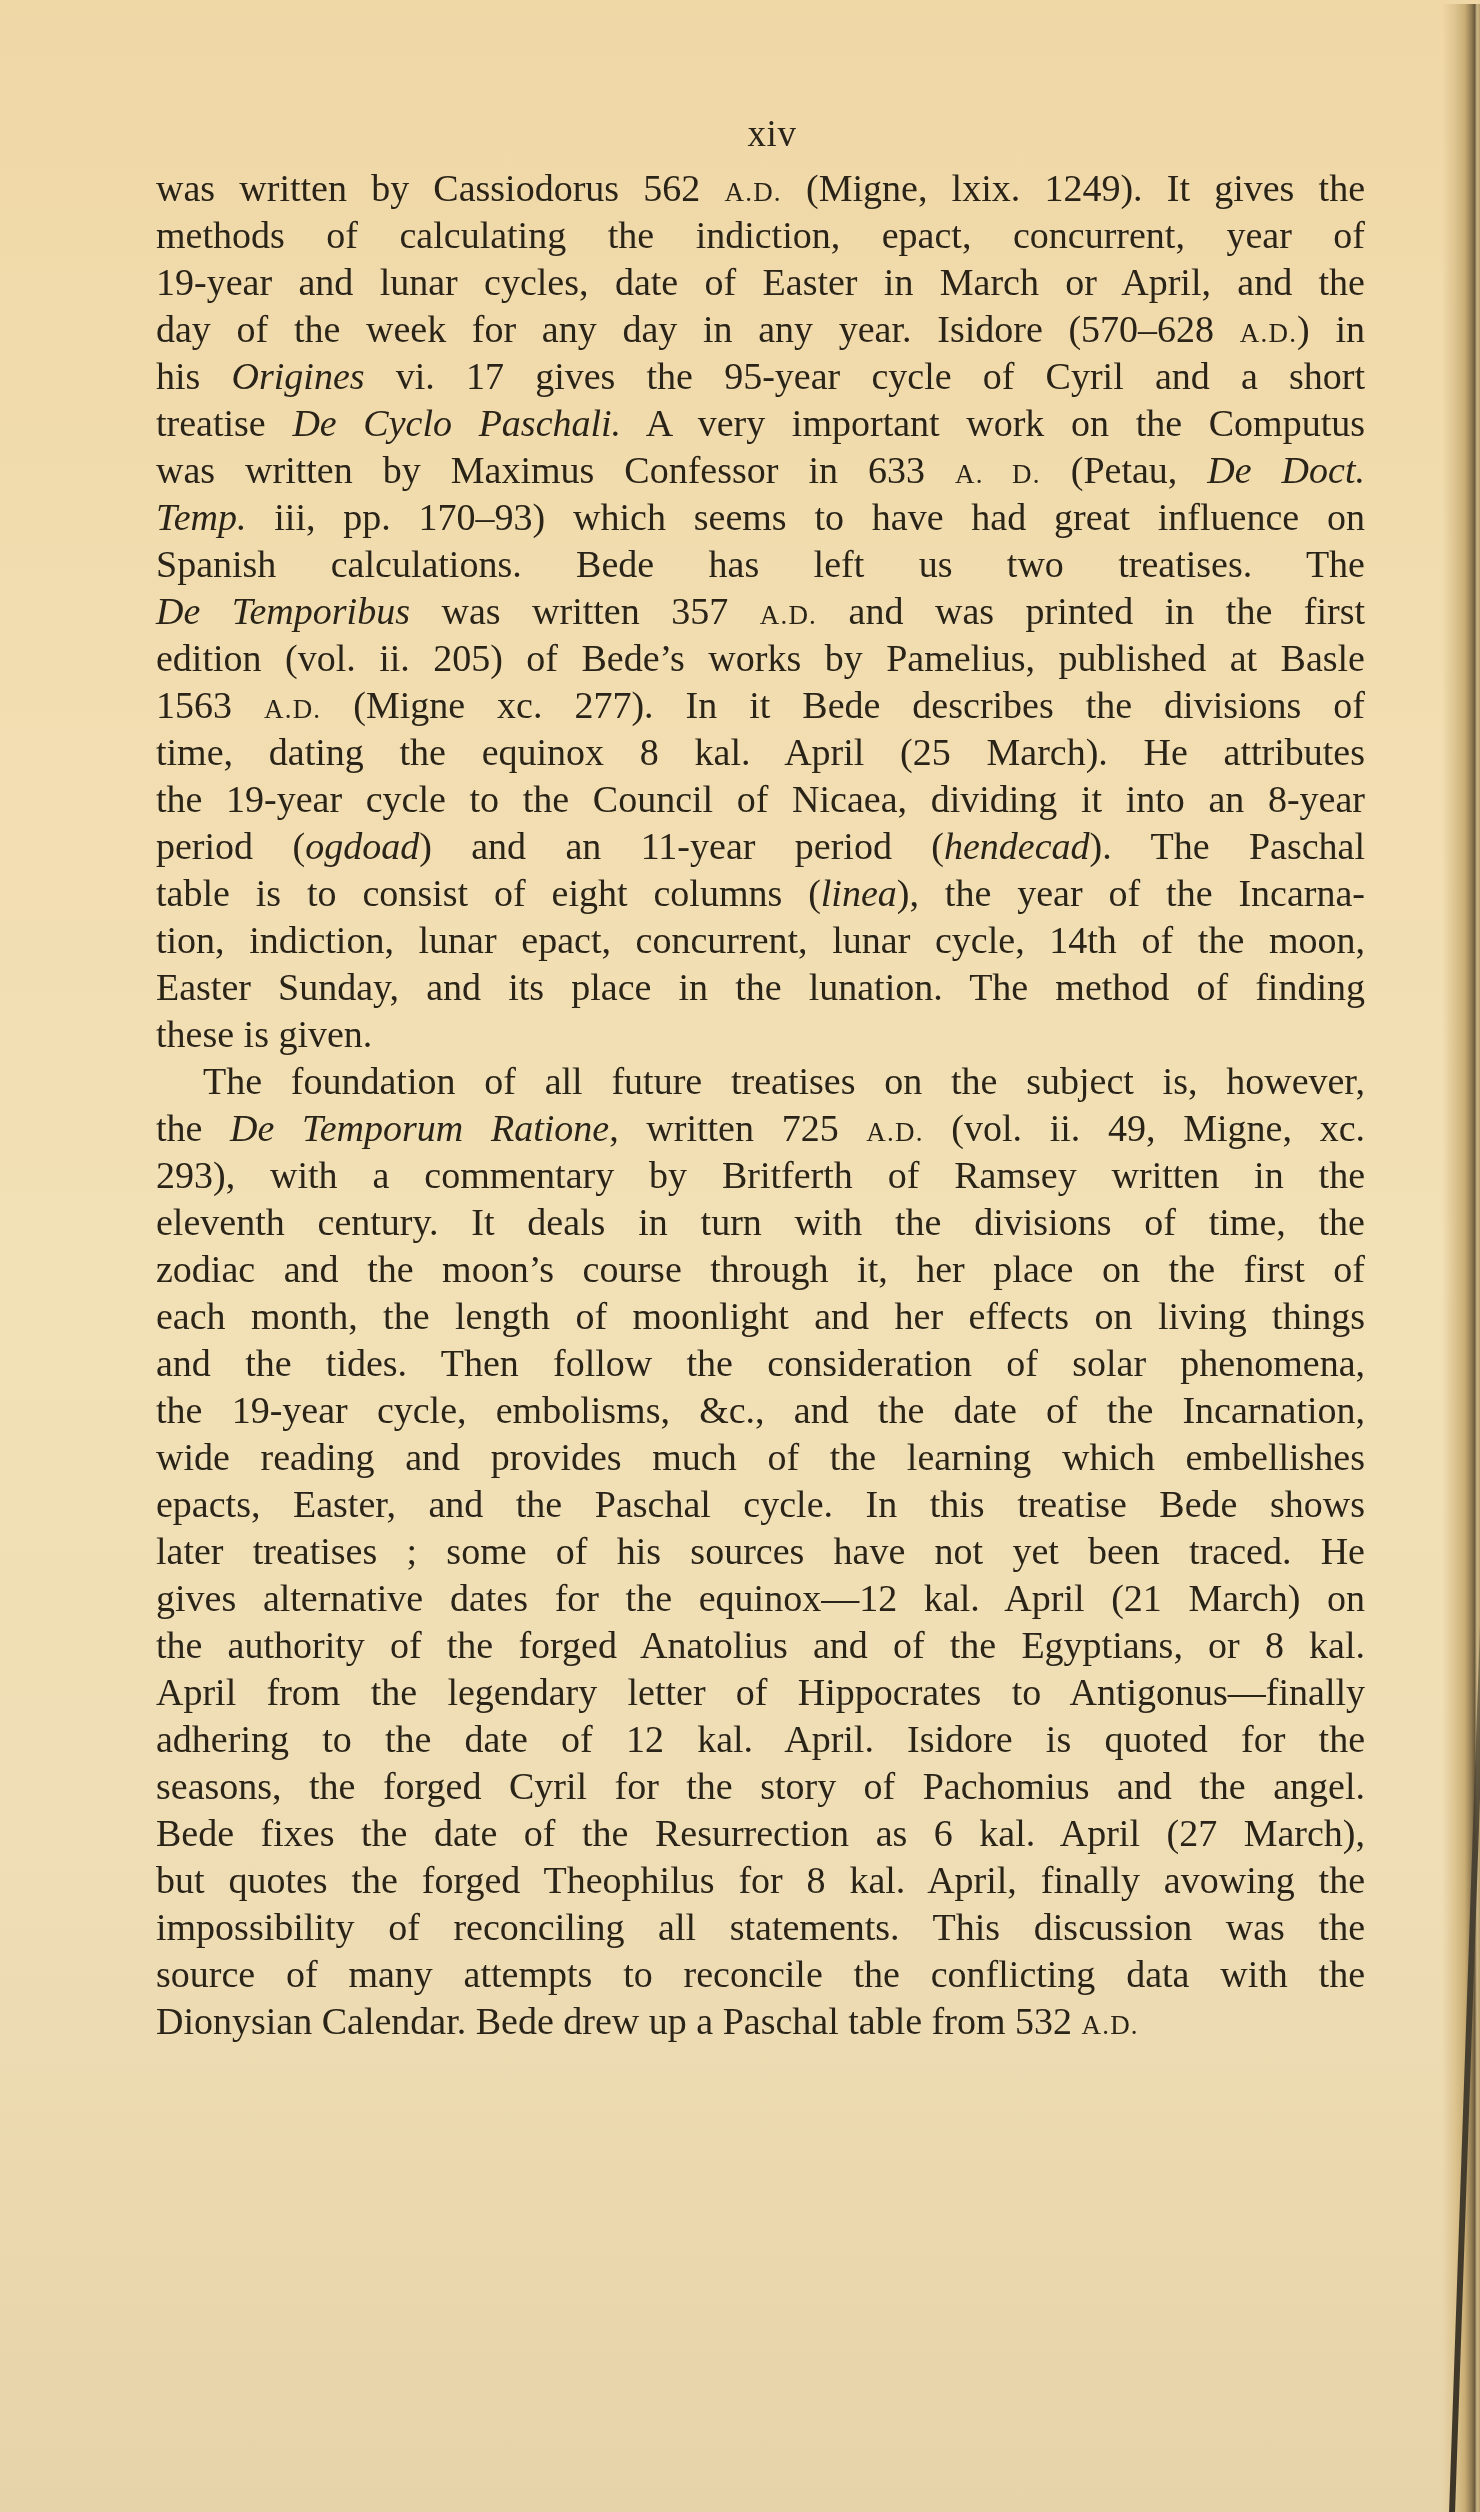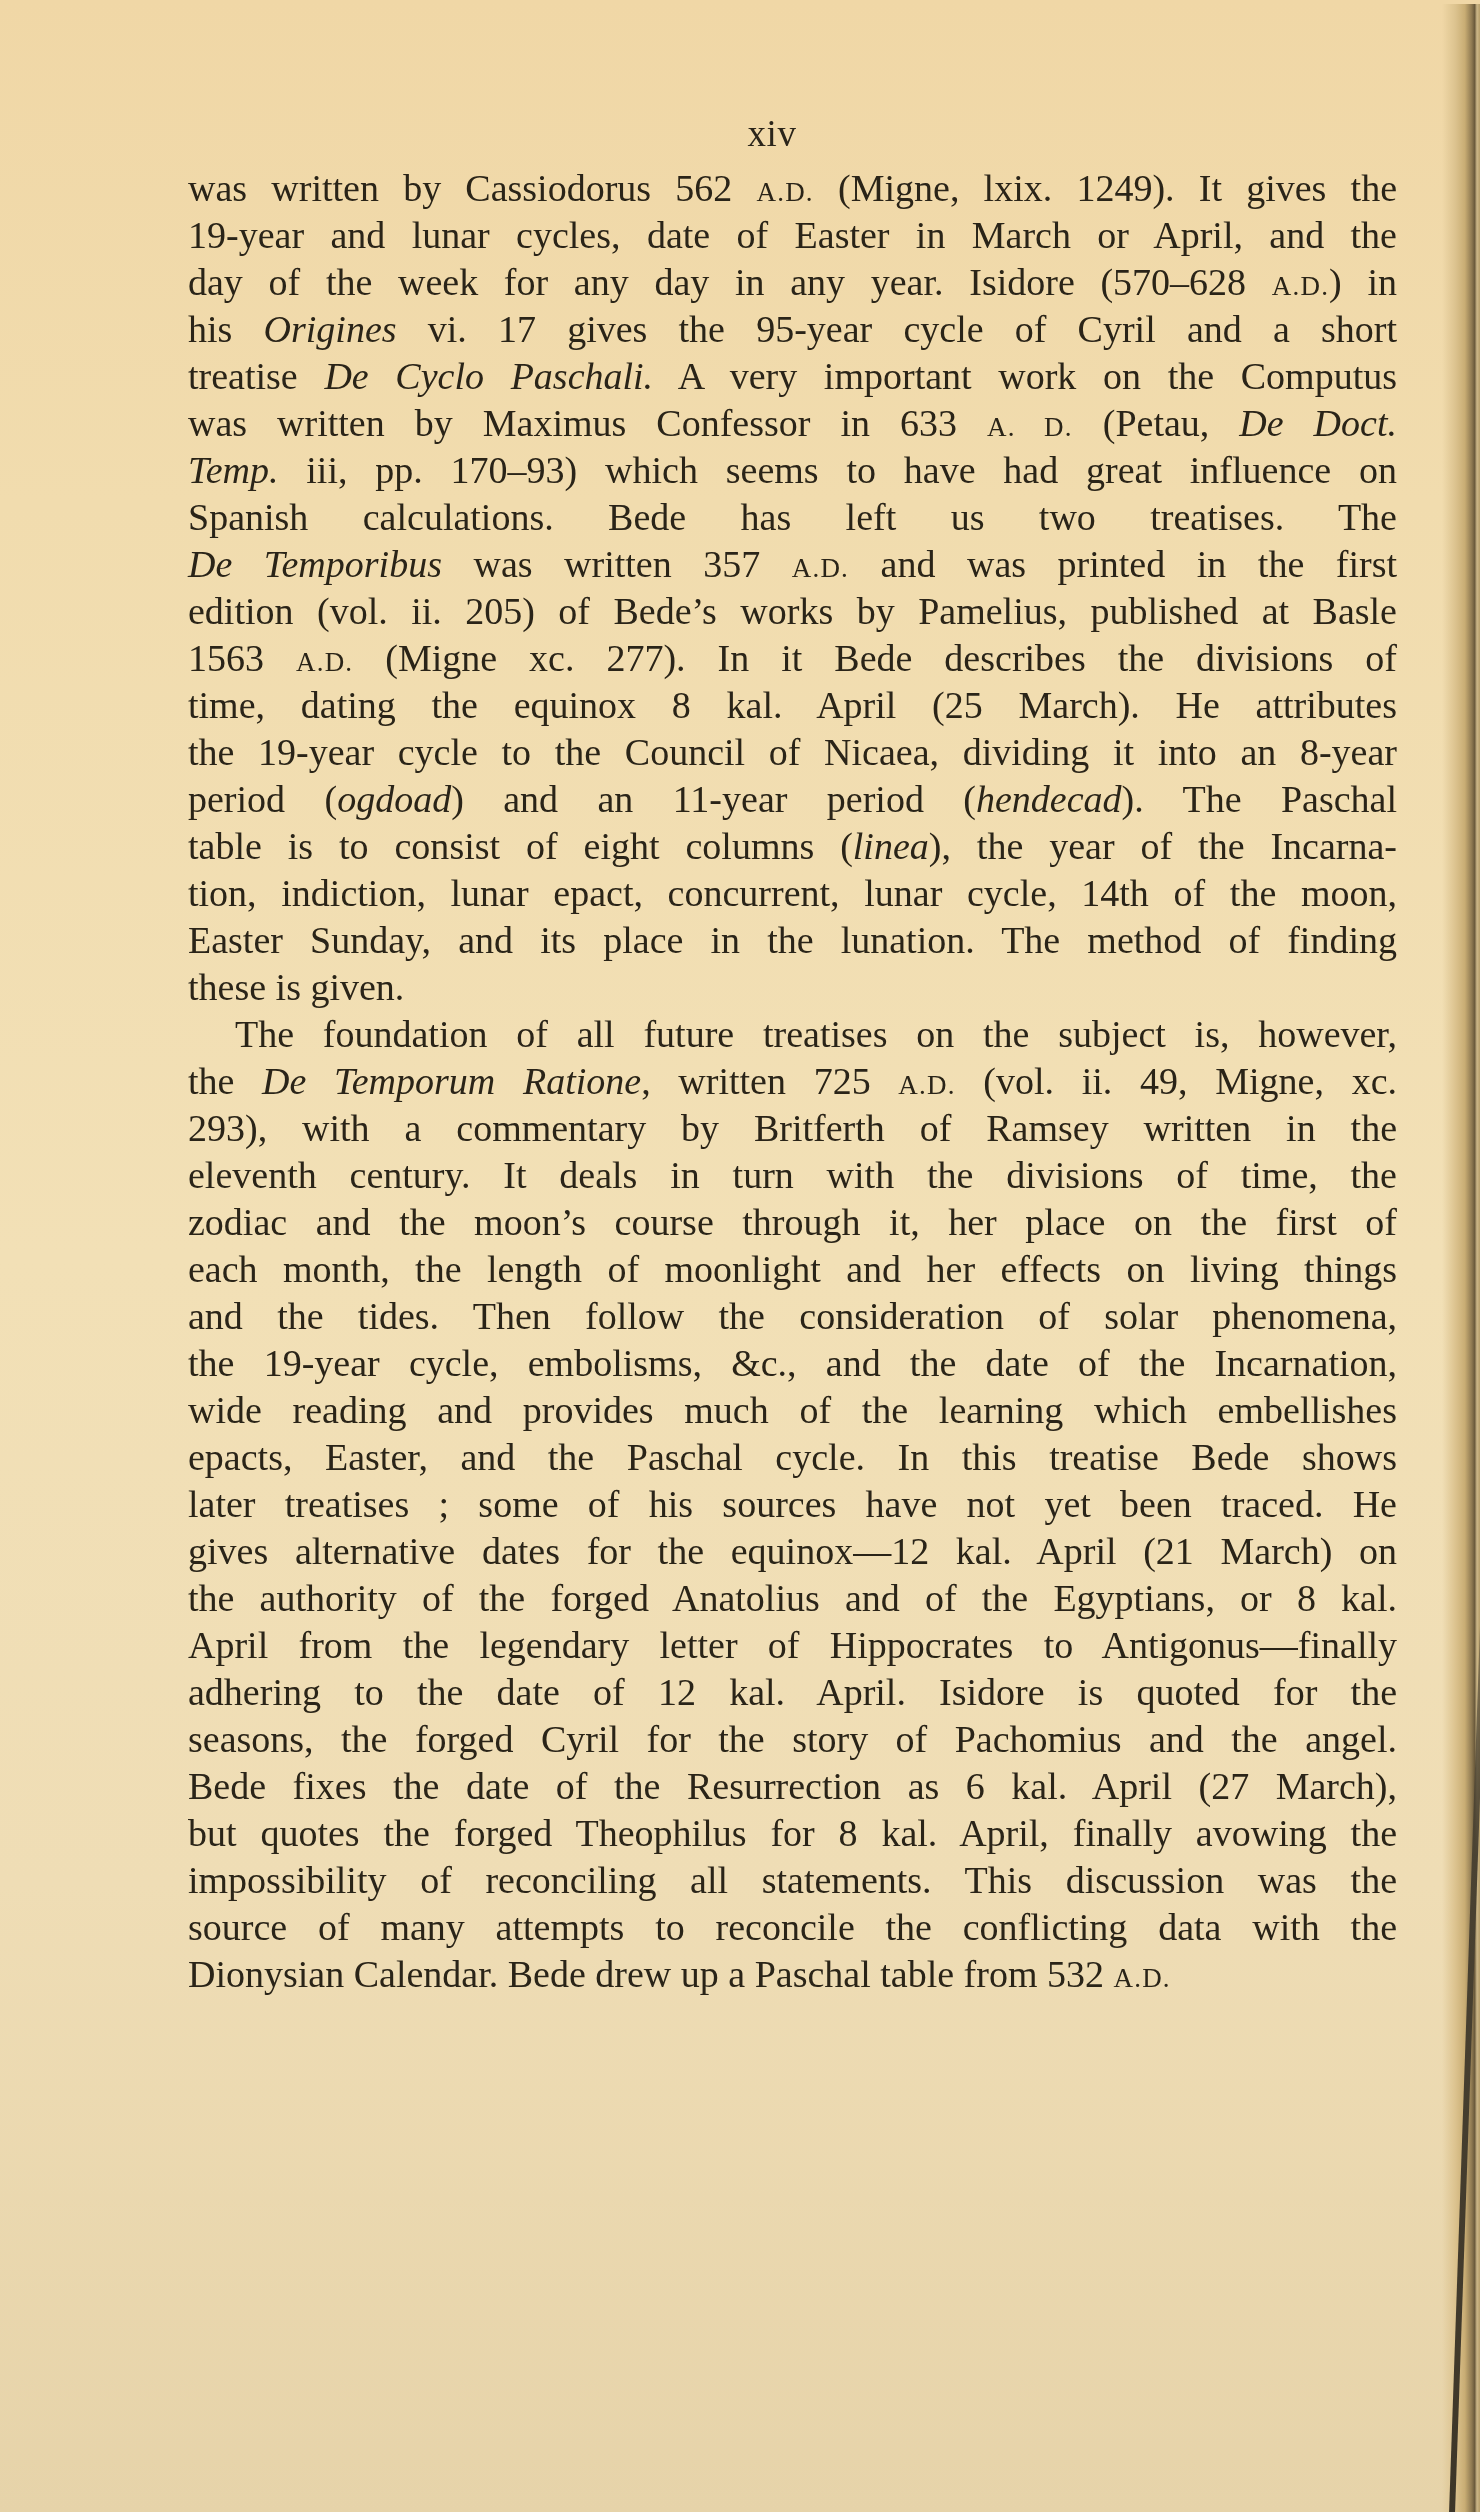--- a/index.html
+++ b/index.html
@@ -50,21 +50,20 @@
       color: #2b251a;
     }
     .text-block {
       position: absolute;
       left: 156px;
       top: 161px;
       width: 1209px;
       font-size: 38px;
       line-height: 47px;
       text-align: justify;
-      margin-left: 32px;
     }
     .para {
       margin: 0;
       text-indent: 0;
     }
     .line {
       display: block;
       text-align: justify;
       text-align-last: justify;
       white-space: nowrap;
@@ -93,20 +92,21 @@
 <div class="page">
   <div class="page-edge">
     <div class="page-edge-line"></div>
   </div>
 
   <div class="page-number">xiv</div>
 
   <div class="text-block">
     <div class="para">
         <div class="line"><span>was written by Cassiodorus 562 </span><span class="sc">A.D.</span><span> (Migne, lxix. 1249).  It gives the</span></div>
+        <div class="line"><span>methods of calculating the indiction, epact, concurrent, year of</span></div>
         <div class="line"><span>19-year and lunar cycles, date of Easter in March or April, and the</span></div>
         <div class="line"><span>day of the week for any day in any year.  Isidore (570–628 </span><span class="sc">A.D.</span><span>) in</span></div>
         <div class="line"><span>his </span><em>Origines</em><span> vi. 17 gives the 95-year cycle of Cyril and a short</span></div>
         <div class="line"><span>treatise </span><em>De Cyclo Paschali.</em><span>  A very important work on the Computus</span></div>
         <div class="line"><span>was written by Maximus Confessor in 633 </span><span class="sc">A. D.</span><span> (Petau, </span><em>De Doct.</em></div>
         <div class="line"><em>Temp.</em><span> iii, pp. 170–93) which seems to have had great influence on</span></div>
         <div class="line"><span>Spanish calculations.  Bede has left us two treatises.  The</span></div>
         <div class="line"><em>De Temporibus</em><span> was written 357 </span><span class="sc">A.D.</span><span> and was printed in the first</span></div>
         <div class="line"><span>edition (vol. ii. 205) of Bede’s works by Pamelius, published at Basle</span></div>
         <div class="line"><span>1563 </span><span class="sc">A.D.</span><span> (Migne xc. 277).  In it Bede describes the divisions of</span></div>

